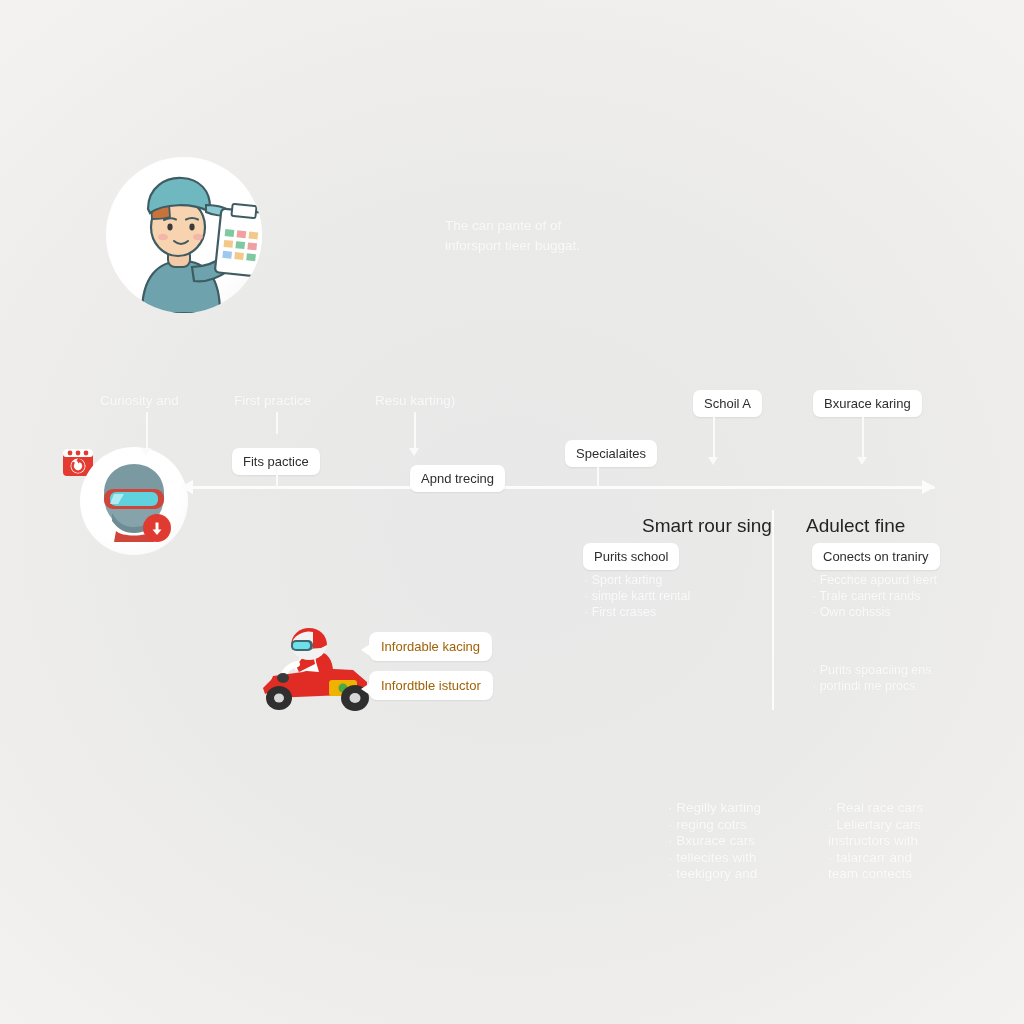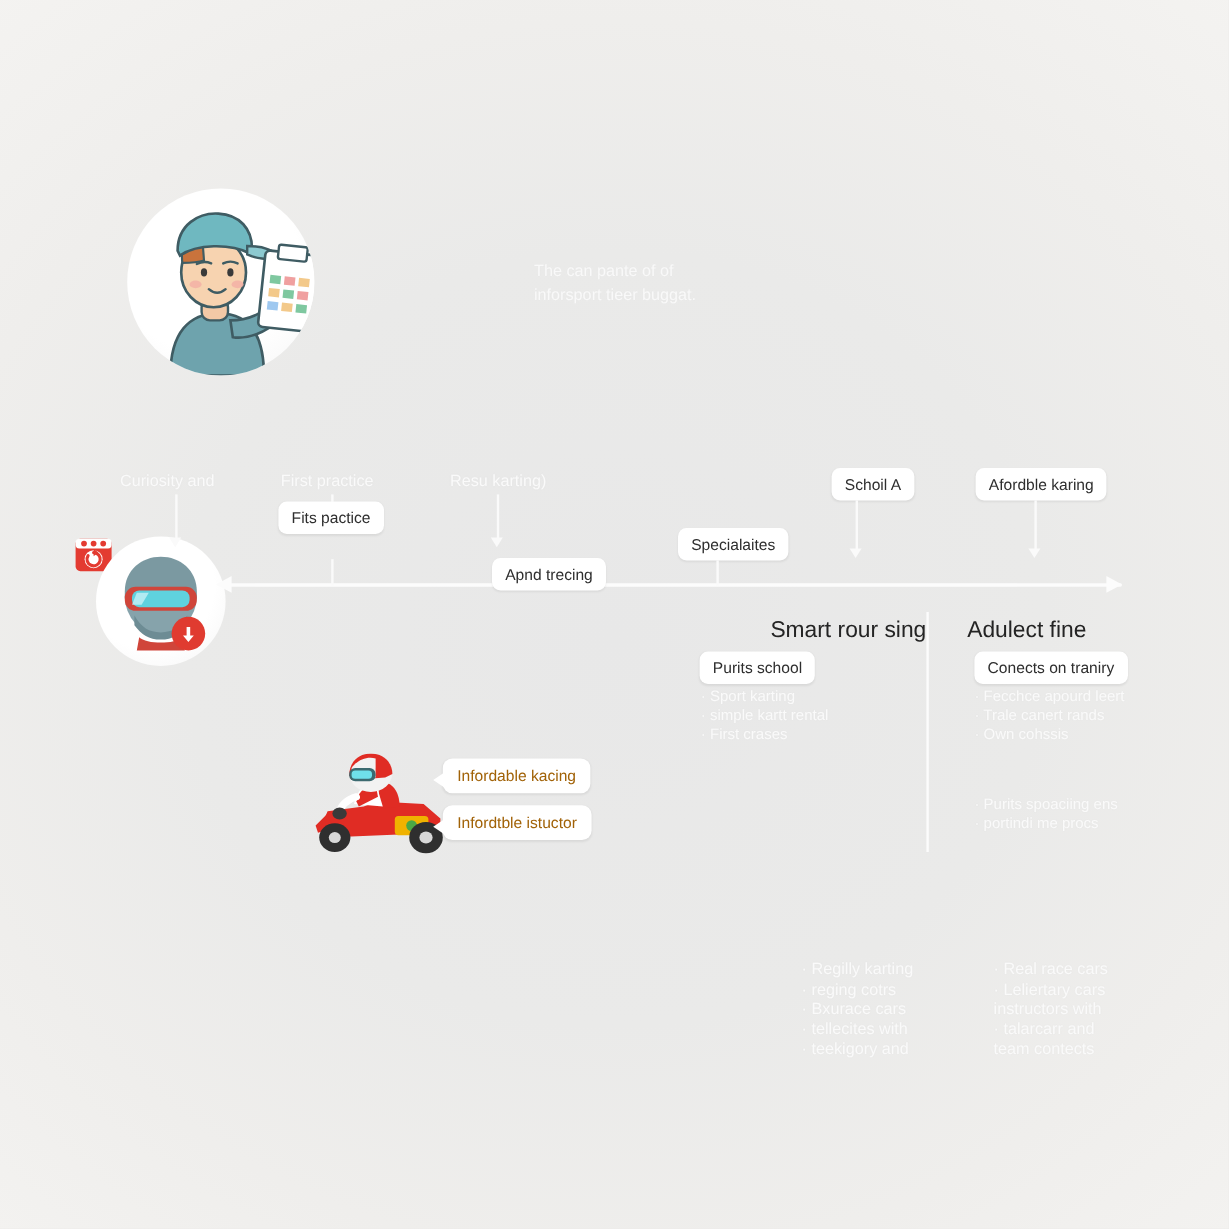--- a/index.html
+++ b/index.html
@@ -287,33 +287,33 @@
   <div class="ghost-label" style="left:375px; top:393px;">Resu karting)</div>
 
   <div class="stem" style="left:146px; top:412px; height:38px;"></div>
   <div class="tick-arrow" style="left:141px; top:448px;"></div>
 
   <div class="stem" style="left:276px; top:412px; height:22px;"></div>
 
   <div class="stem" style="left:414px; top:412px; height:38px;"></div>
   <div class="tick-arrow" style="left:409px; top:448px;"></div>
 
-  <div class="pill" style="left:232px; top:418px;">Fits pactice</div>
+  <div class="pill" style="left:232px; top:448px;">Fits pactice</div>
   <div class="stem" style="left:276px; top:466px; height:22px;"></div>
 
   <div class="pill" style="left:370px; top:465px;margin-left:40px;">Apnd trecing</div>
 
   <div class="pill" style="left:565px; top:440px;">Specialaites</div>
   <div class="stem" style="left:597px; top:467px; height:21px;"></div>
 
   <div class="pill" style="left:681px; top:390px;margin-left:12px;">Schoil A</div>
   <div class="stem" style="left:713px; top:417px; height:42px;"></div>
   <div class="tick-arrow" style="left:708px; top:457px;"></div>
 
-  <div class="pill" style="left:813px; top:390px;">Afordble karing</div>
+  <div class="pill" style="left:813px; top:390px;">Bxurace karing</div>
   <div class="stem" style="left:862px; top:417px; height:42px;"></div>
   <div class="tick-arrow" style="left:857px; top:457px;"></div>
 
   <div id="col-divider"></div>
 
   <div class="col-title" style="left:642px; top:515px;">Smart rour sing</div>
   <div class="pill" style="left:583px; top:543px;">Purits school</div>
   <div class="bullet-list" style="left:584px; top:572px;">· Sport karting
 · simple kartt rental
 · First crases</div>

